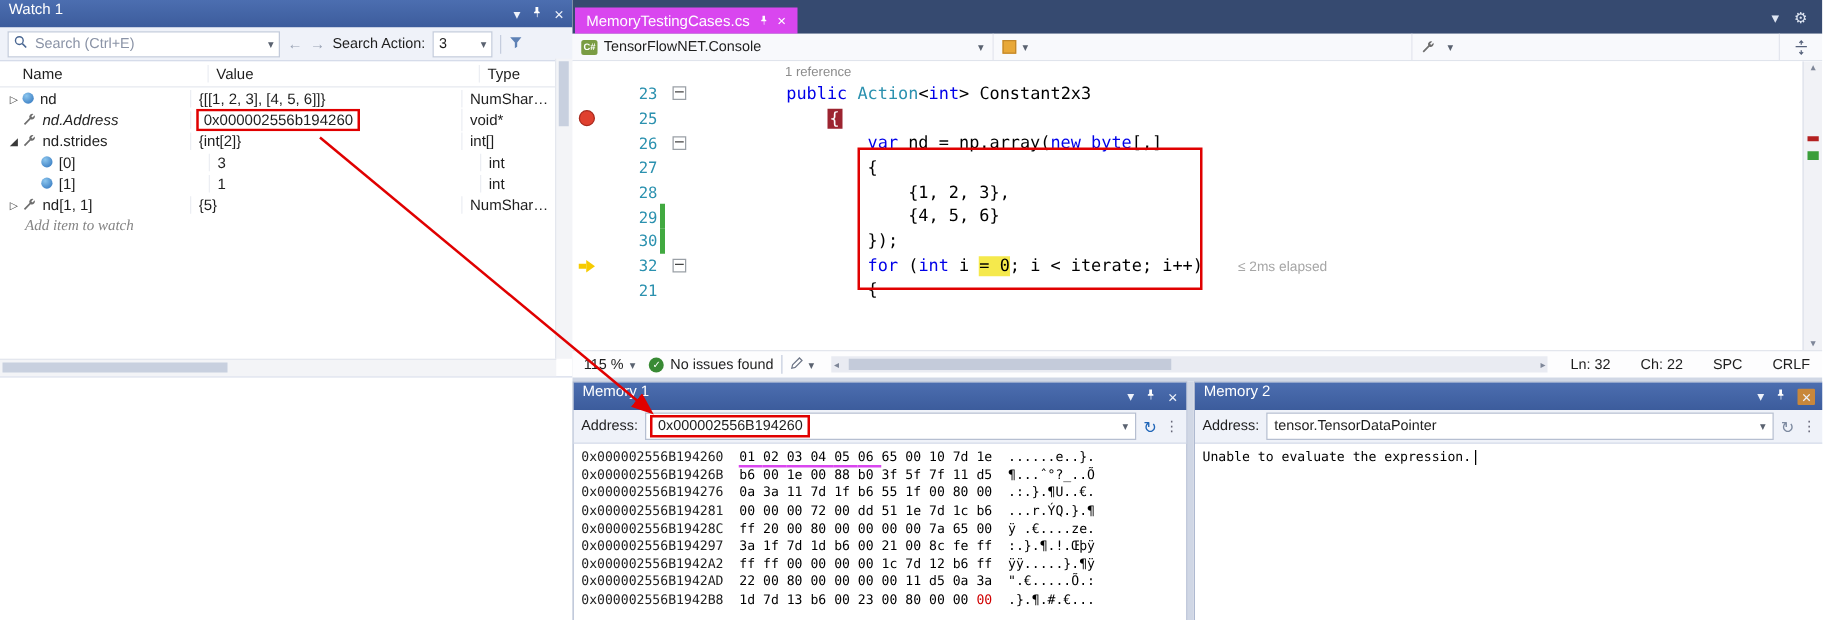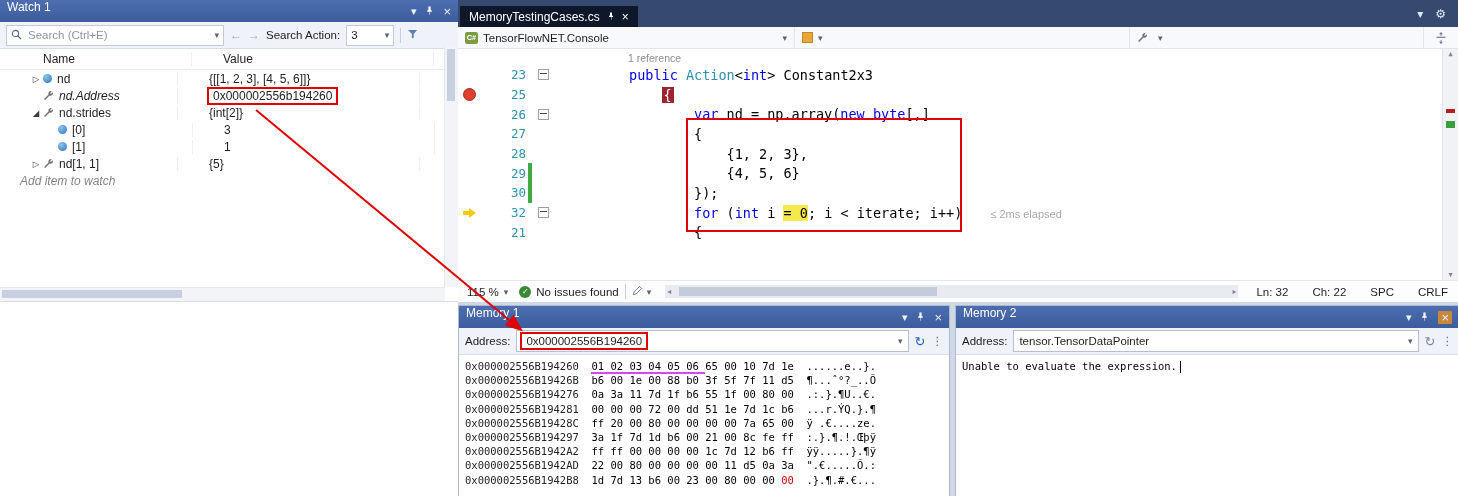--- a/index.html
+++ b/index.html
@@ -20,40 +20,40 @@
   .watch-toolbar{height:26px;}
   .search-box{width:208px;height:19px;background:#fff;border:1px solid #c3cbdb;display:flex;
               align-items:center;padding:0 4px;gap:4px;}
   .search-box input{flex:1;border:none;outline:none;background:transparent;font-size:11.5px;
                     font-family:"Liberation Sans",sans-serif;color:#333;min-width:0;}
   .search-box input::placeholder{color:#8a93a6;}
   .nav-arrow{color:#9aa3b5;font-size:12px;}
   .depth-combo{width:38px;height:19px;background:#fff;border:1px solid #c3cbdb;display:flex;
                align-items:center;justify-content:space-between;padding:0 4px;font-size:11.5px;}
   .grid-header{display:flex;height:20px;align-items:center;font-size:12px;border-bottom:1px solid #e6e9f0;flex:none;}
-  .wc{overflow:hidden;white-space:nowrap;margin-left:25px;}
+  .wc{overflow:hidden;white-space:nowrap;}
   .name-c{width:148px;flex:none;border-right:1px solid #eceef3;display:flex;align-items:center;}
   .value-c{width:210px;flex:none;border-right:1px solid #eceef3;padding-left:6px;display:flex;align-items:center;}
   .type-c{flex:1;padding-left:6px;}
   .grid-header .name-c{padding-left:18px;}
   .w-row{display:flex;height:17px;align-items:center;font-size:12px;}
   .w-exp{width:14px;flex:none;text-align:center;font-size:8.5px;color:#3a3a3a;}
   .ic-ball{width:9px;height:9px;border-radius:50%;flex:none;margin-right:5px;
            background:radial-gradient(circle at 35% 30%,#8cc6ee,#2a6fba);}
   .ic-wrench{width:12px;height:12px;flex:none;margin-right:4px;display:inline-flex;align-items:center;}
   .watch-add{height:17px;display:flex;align-items:center;font-size:12px;color:#848484;
-             font-style:italic;padding-left:20px;}
+             font-style:italic;padding-left:20px;font-family:Liberation Serif, serif;}
   .watch-vsb{position:absolute;right:0;top:47px;bottom:14px;width:13px;background:#f3f4f7;border-left:1px solid #e4e7ee;}
   .watch-vsb .thumb{position:absolute;left:2px;top:2px;width:8px;height:52px;background:#c8d0df;}
   .watch-hsb{position:absolute;left:0;right:13px;bottom:0;height:13px;background:#f3f4f7;border-top:1px solid #e4e7ee;}
   .watch-hsb .thumb{position:absolute;left:2px;top:2px;height:8px;width:180px;background:#c8d0df;}
   
   .editor{position:absolute;left:458px;top:0;width:1000px;height:302px;display:flex;flex-direction:column;background:#fff;}
   .tabstrip{height:27px;background:#364a70;display:flex;align-items:flex-end;padding-left:2px;flex:none;}
-  .tab{height:21px;background:#0f172a;color:#fff;display:flex;align-items:center;gap:7px;
+  .tab{height:21px;background:#d946ef;color:#fff;display:flex;align-items:center;gap:7px;
        padding:0 9px;font-size:12px;}
   .tabstrip-icons{margin-left:auto;align-self:center;display:flex;gap:12px;padding:0 12px;
                   color:#dfe6f3;font-size:12px;}
   .navbar{height:21px;background:#f8f9fc;border-bottom:1px solid #e0e4ec;display:flex;align-items:center;flex:none;}
   .nav-combo{height:100%;display:flex;align-items:center;gap:5px;padding:0 7px;font-size:11.5px;
              border-right:1px solid #e3e6ee;}
   .nav-combo .lbl{flex:1;overflow:hidden;white-space:nowrap;}
   .nav-combo .dd{color:#5a6270;font-size:9px;}
   .nc1{width:322px;} .nc2{width:320px;} .nc3{flex:1;}
   .ic-cs{width:13px;height:12px;background:#7a9c43;color:#fff;font-size:7.5px;font-weight:bold;

